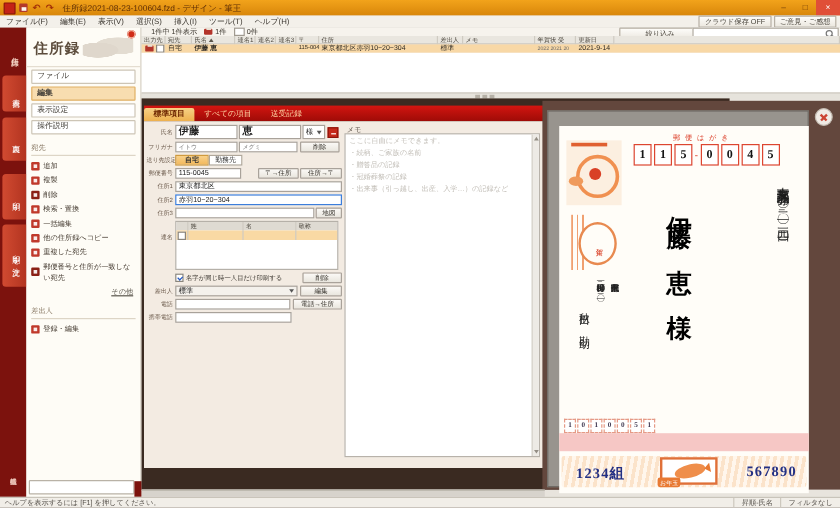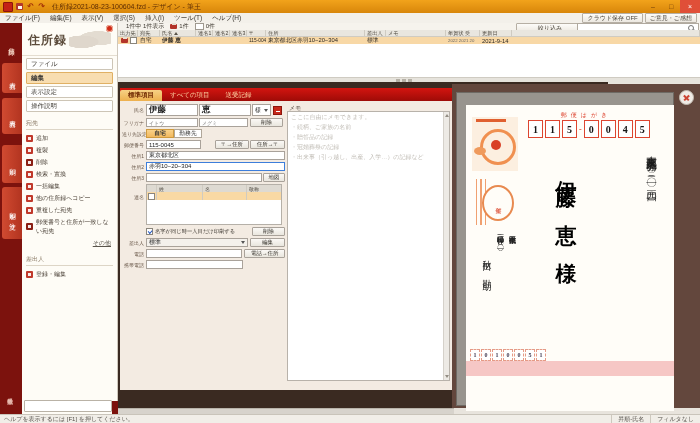--- a/index.html
+++ b/index.html
@@ -465,20 +465,28 @@
         <div id="szips">
           <span class="szbox">1</span>
           <span class="szbox">0</span>
           <span class="szbox">1</span>
           <span class="szbox">0</span>
           <span class="szbox">0</span>
           <span class="szbox">5</span>
           <span class="szbox">1</span>
         </div>
         <div id="pinkband"></div>
+        <div id="lotto">
+          <span class="lnum" id="lgroup">1234組</span>
+          <span id="otobox">
+            <span class="fish"></span>
+            <span class="otolabel">お年玉</span>
+          </span>
+          <span class="lnum" id="lnumber">567890</span>
+        </div>
       </div>
     </div>
   </div>
 </div>
 
 <div class="abs" id="grayscroll"></div>
 
 <div class="abs" id="statusbar">
   <span id="statushelp">ヘルプを表示するには [F1] を押してください。</span>
   <span id="statusright">

